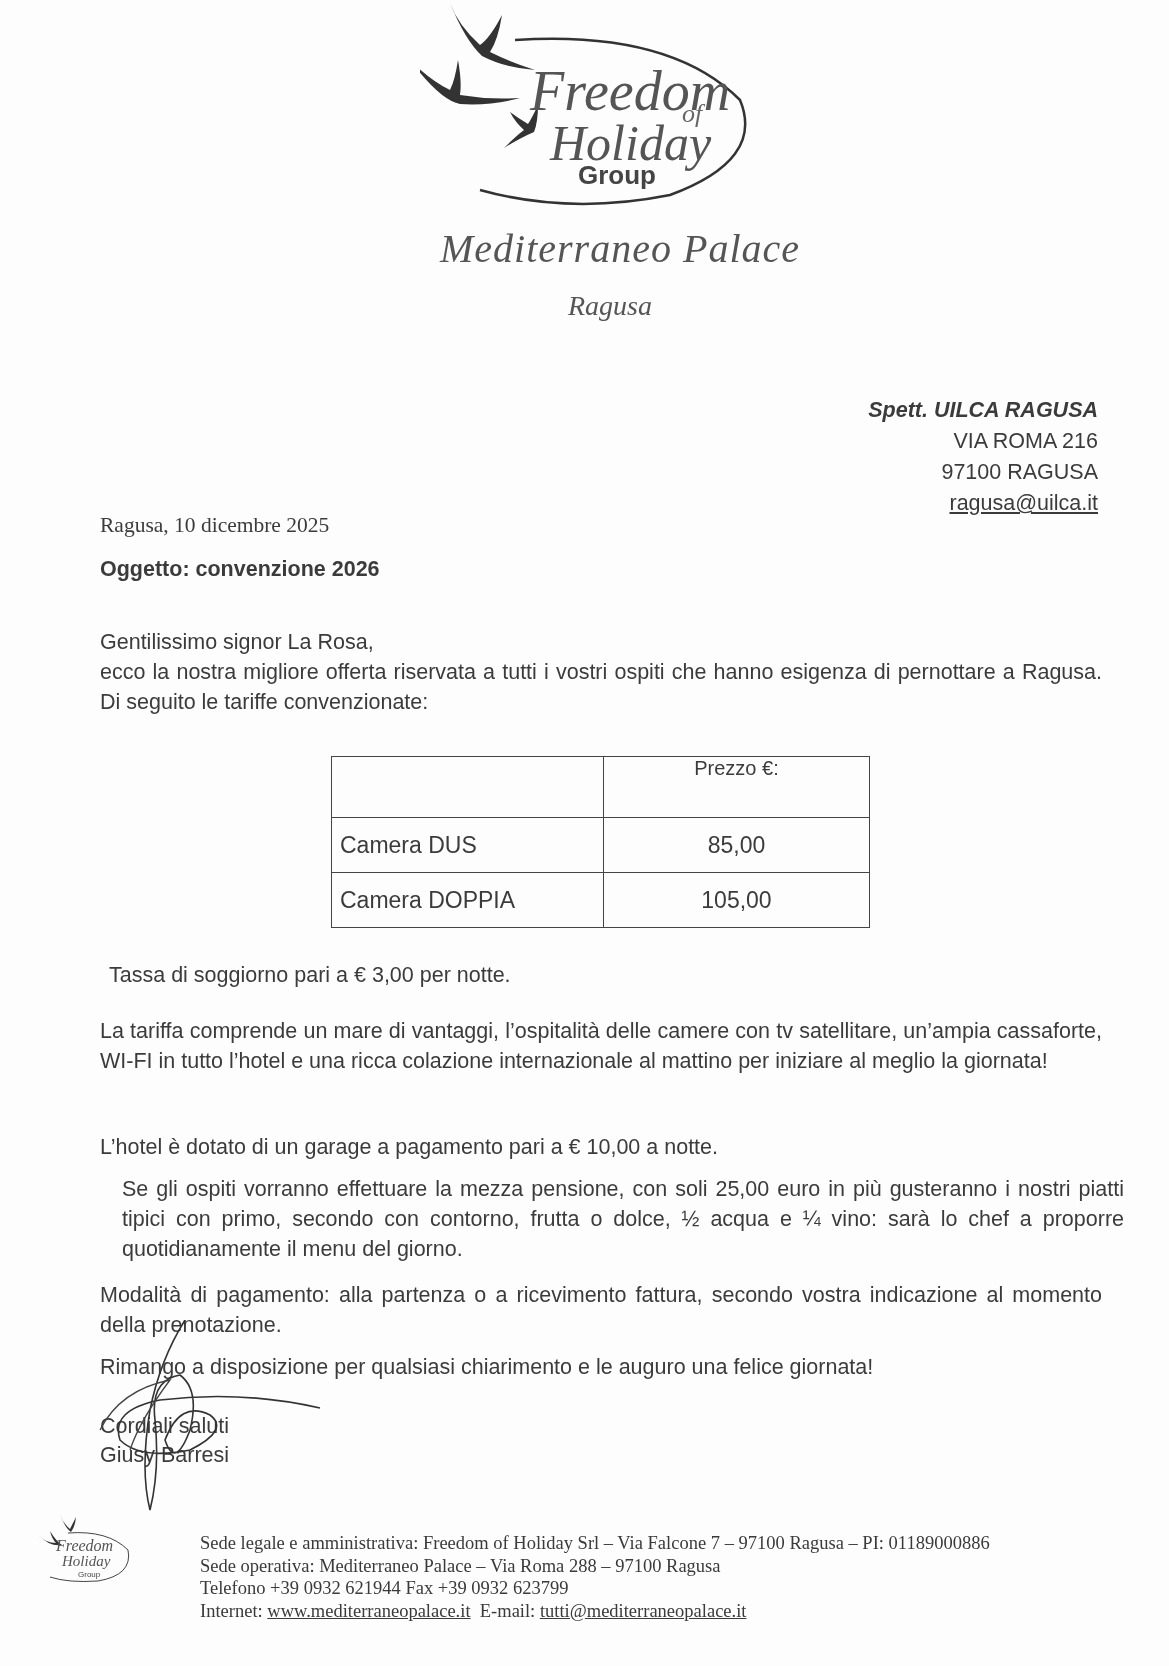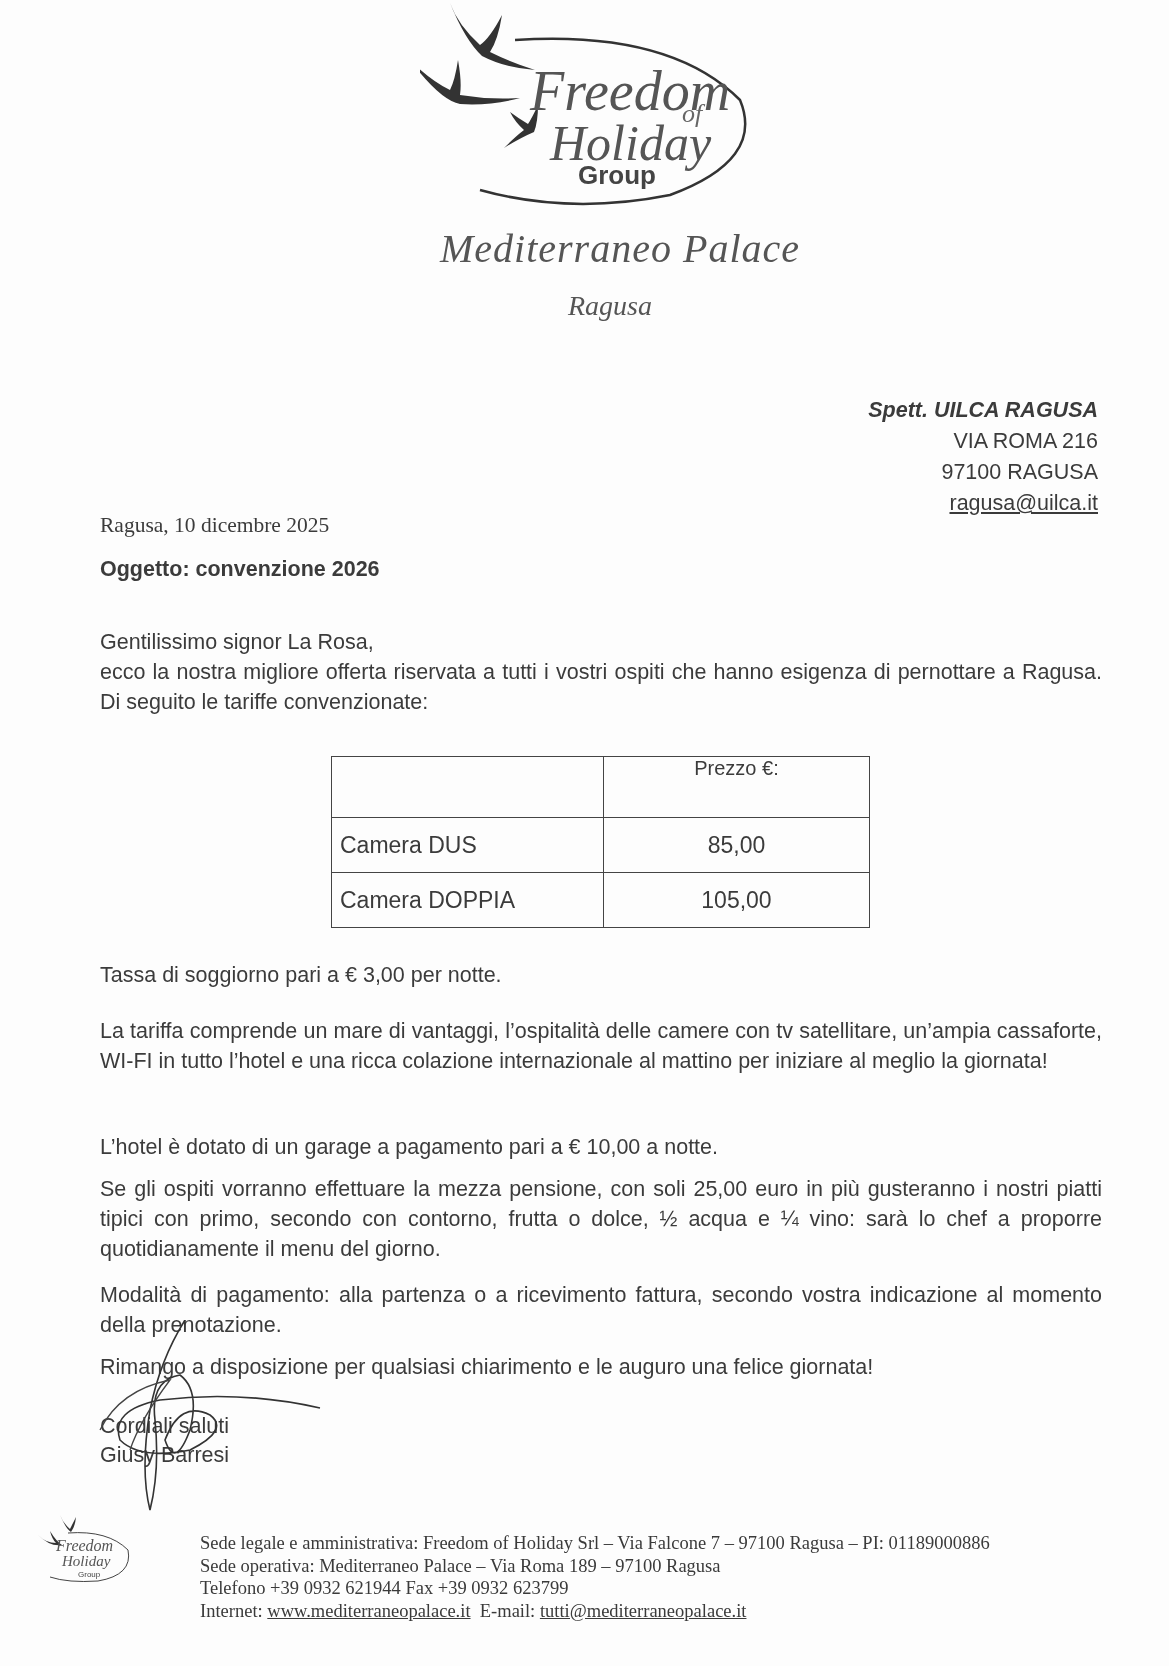--- a/index.html
+++ b/index.html
@@ -19,24 +19,24 @@
   #date { top:510px;font-family:Liberation Serif, serif; }
   #subject { top:554px; font-weight:bold; }
   #salute { top:627px; }
   #intro { top:657px; }
   
   #rates { left:331px; top:756px; width:539px; border-collapse:collapse; font-size:23px; color:#3b3b3b; }
   #rates td { border:1.5px solid #444; padding:0 8px; }
   #rates td.c { text-align:center; }
   #rates tr.h td { height:60px; vertical-align:top; font-size:20px; }
   #rates tr.r td { height:54px; }
-  #tax { top:960px; }
+  #tax { top:960px;margin-left:9px; }
   #p1 { top:1016px; }
   #p2 { top:1132px; }
-  #p3 { top:1174px; }
+  #p3 { top:1174px;margin-left:22px; }
   #p4 { top:1280px; }
   #p5 { top:1352px; }
   #closing { top:1412px; line-height:29px; }
   #signature { left:80px; top:1320px; width:250px; height:200px; }
   
   #footer-logo { left:38px; top:1515px; width:100px; height:70px; }
   #footer { left:172px; top:1532px; font-family:"Liberation Serif", "DejaVu Serif", serif; font-size:18.5px; line-height:22.5px; color:#3a3a3a;margin-left:28px; }
   #footer .u { text-decoration:underline; }
 </style>
 </head>
@@ -110,18 +110,18 @@
     <path d="M30 18 Q70 15 90 35 Q95 60 60 66 Q30 68 12 62" fill="none" stroke="#444" stroke-width="1"></path>
     <path d="M22 0 Q25 8 32 14 Q35 8 38 2 Q37 12 33 17 Q28 14 22 0 Z" fill="#333"></path>
     <path d="M0 20 Q8 28 18 28 Q14 24 12 16 Q18 26 24 30 Q12 32 0 20 Z" fill="#333"></path>
     <text x="18" y="36" font-family="Liberation Serif, serif" font-style="italic" font-size="16" fill="#555">Freedom</text>
     <text x="24" y="51" font-family="Liberation Serif, serif" font-style="italic" font-size="15" fill="#555">Holiday</text>
     <text x="40" y="62" font-family="Liberation Sans, sans-serif" font-size="8" fill="#444">Group</text>
   </svg>
 </div>
 <div id="footer" class="abs">
   <div>Sede legale e amministrativa: Freedom of Holiday Srl – Via Falcone 7 – 97100 Ragusa – PI: 01189000886</div>
-  <div>Sede operativa: Mediterraneo Palace – Via Roma 189 – 97100 Ragusa</div>
+  <div>Sede operativa: Mediterraneo Palace – Via Roma 288 – 97100 Ragusa</div>
   <div>Telefono +39 0932 621944  Fax +39 0932 623799</div>
   <div>
     <span>Internet: </span><span class="u">www.mediterraneopalace.it</span><span style="white-space:pre">  E-mail: </span><span class="u">tutti@mediterraneopalace.it</span>
   </div>
 </div>
 
 </body></html>

